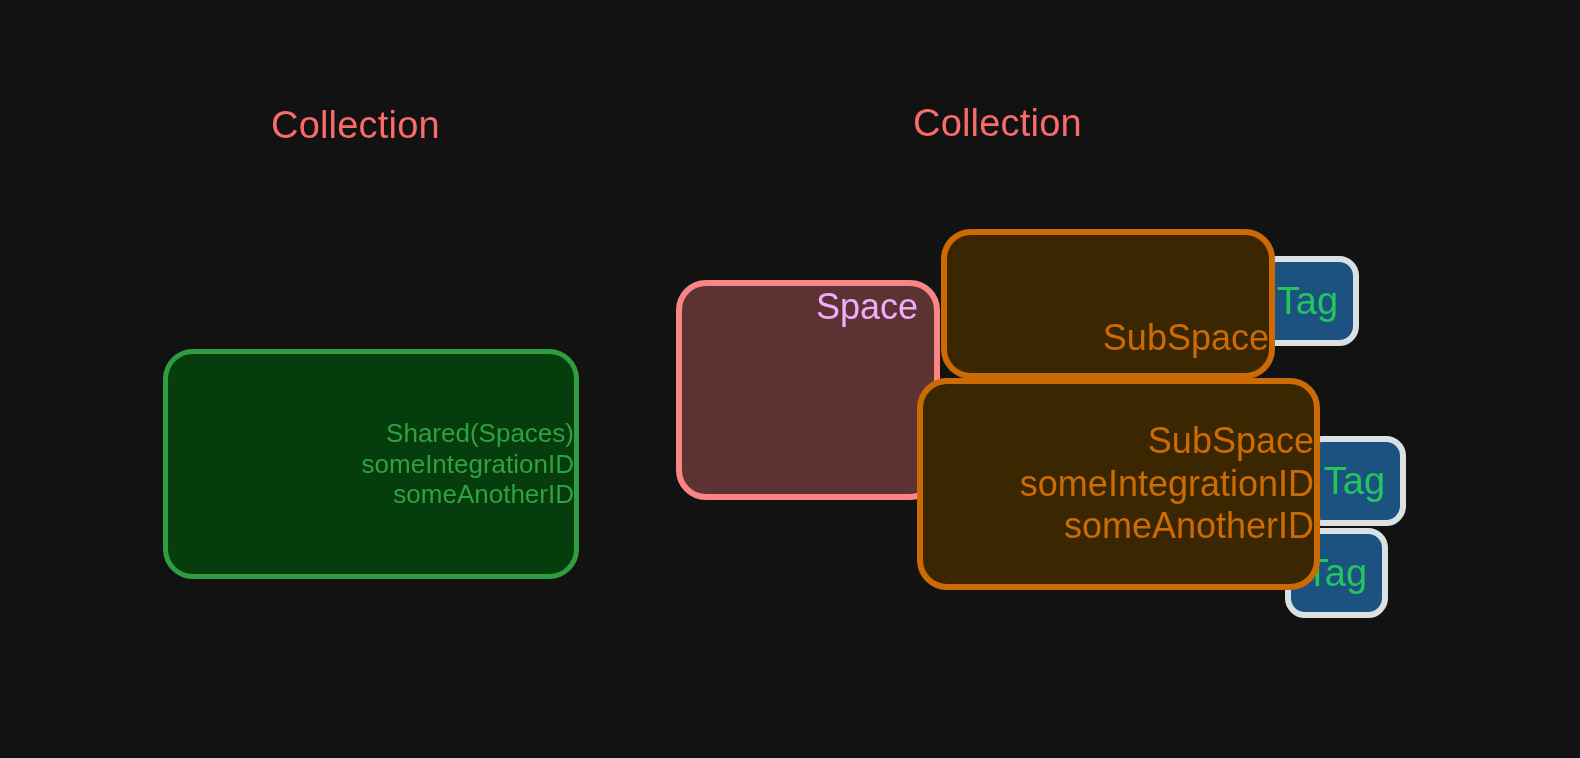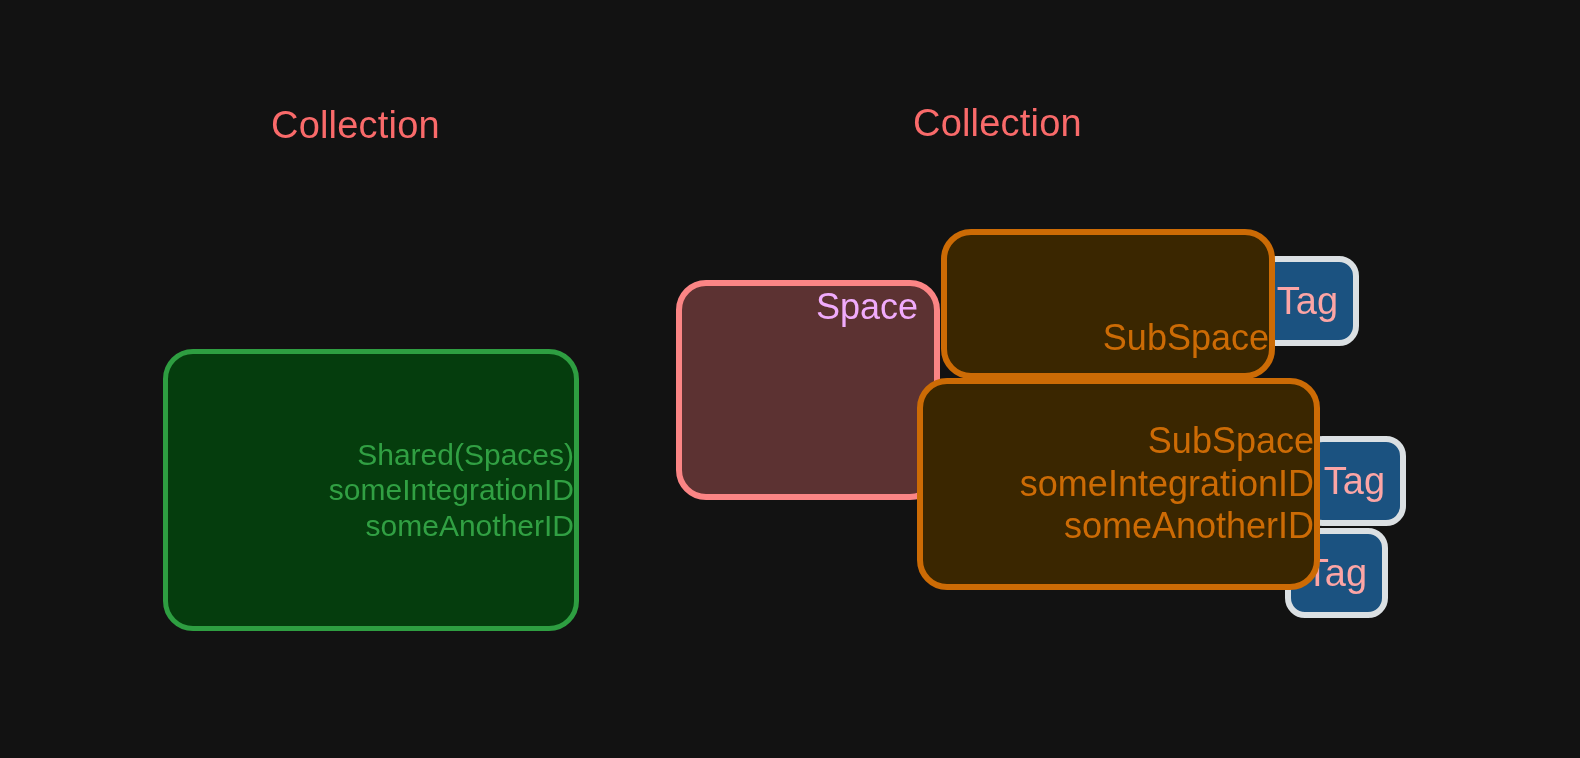--- a/index.html
+++ b/index.html
@@ -47,27 +47,27 @@
   .node .line {
     display: block;
     line-height: 1.18;
   }
 
   
   .node-shared {
     left: 163px;
     top: 349px;
     width: 416px;
-    height: 282px;
+    height: 230px;
     background: #053d0d;
     border-color: #2e9e41;
     border-width: 5px;
     border-radius: 30px;
     color: #31a043;
-    font-size: 30px;
+    font-size: 26px;
   }
 
   
   .node-space {
     left: 676px;
     top: 280px;
     width: 264px;
     height: 220px;
     background: #5c3232;
     border-color: #fb8585;
@@ -109,21 +109,21 @@
     position: absolute;
     box-sizing: border-box;
     display: flex;
     align-items: center;
     justify-content: center;
     width: 103px;
     height: 90px;
     background: #1b5280;
     border: 6px solid #dbe0e3;
     border-radius: 20px;
-    color: #fca5a5;
+    color: #22c55e;
     font-size: 38px;
     white-space: nowrap;
     user-select: none;
     text-align: right;
   }
   .tag-1 { left: 1256px; top: 256px; }
   .tag-2 { left: 1303px; top: 436px; }
   .tag-3 { left: 1285px; top: 528px; }
 
   

